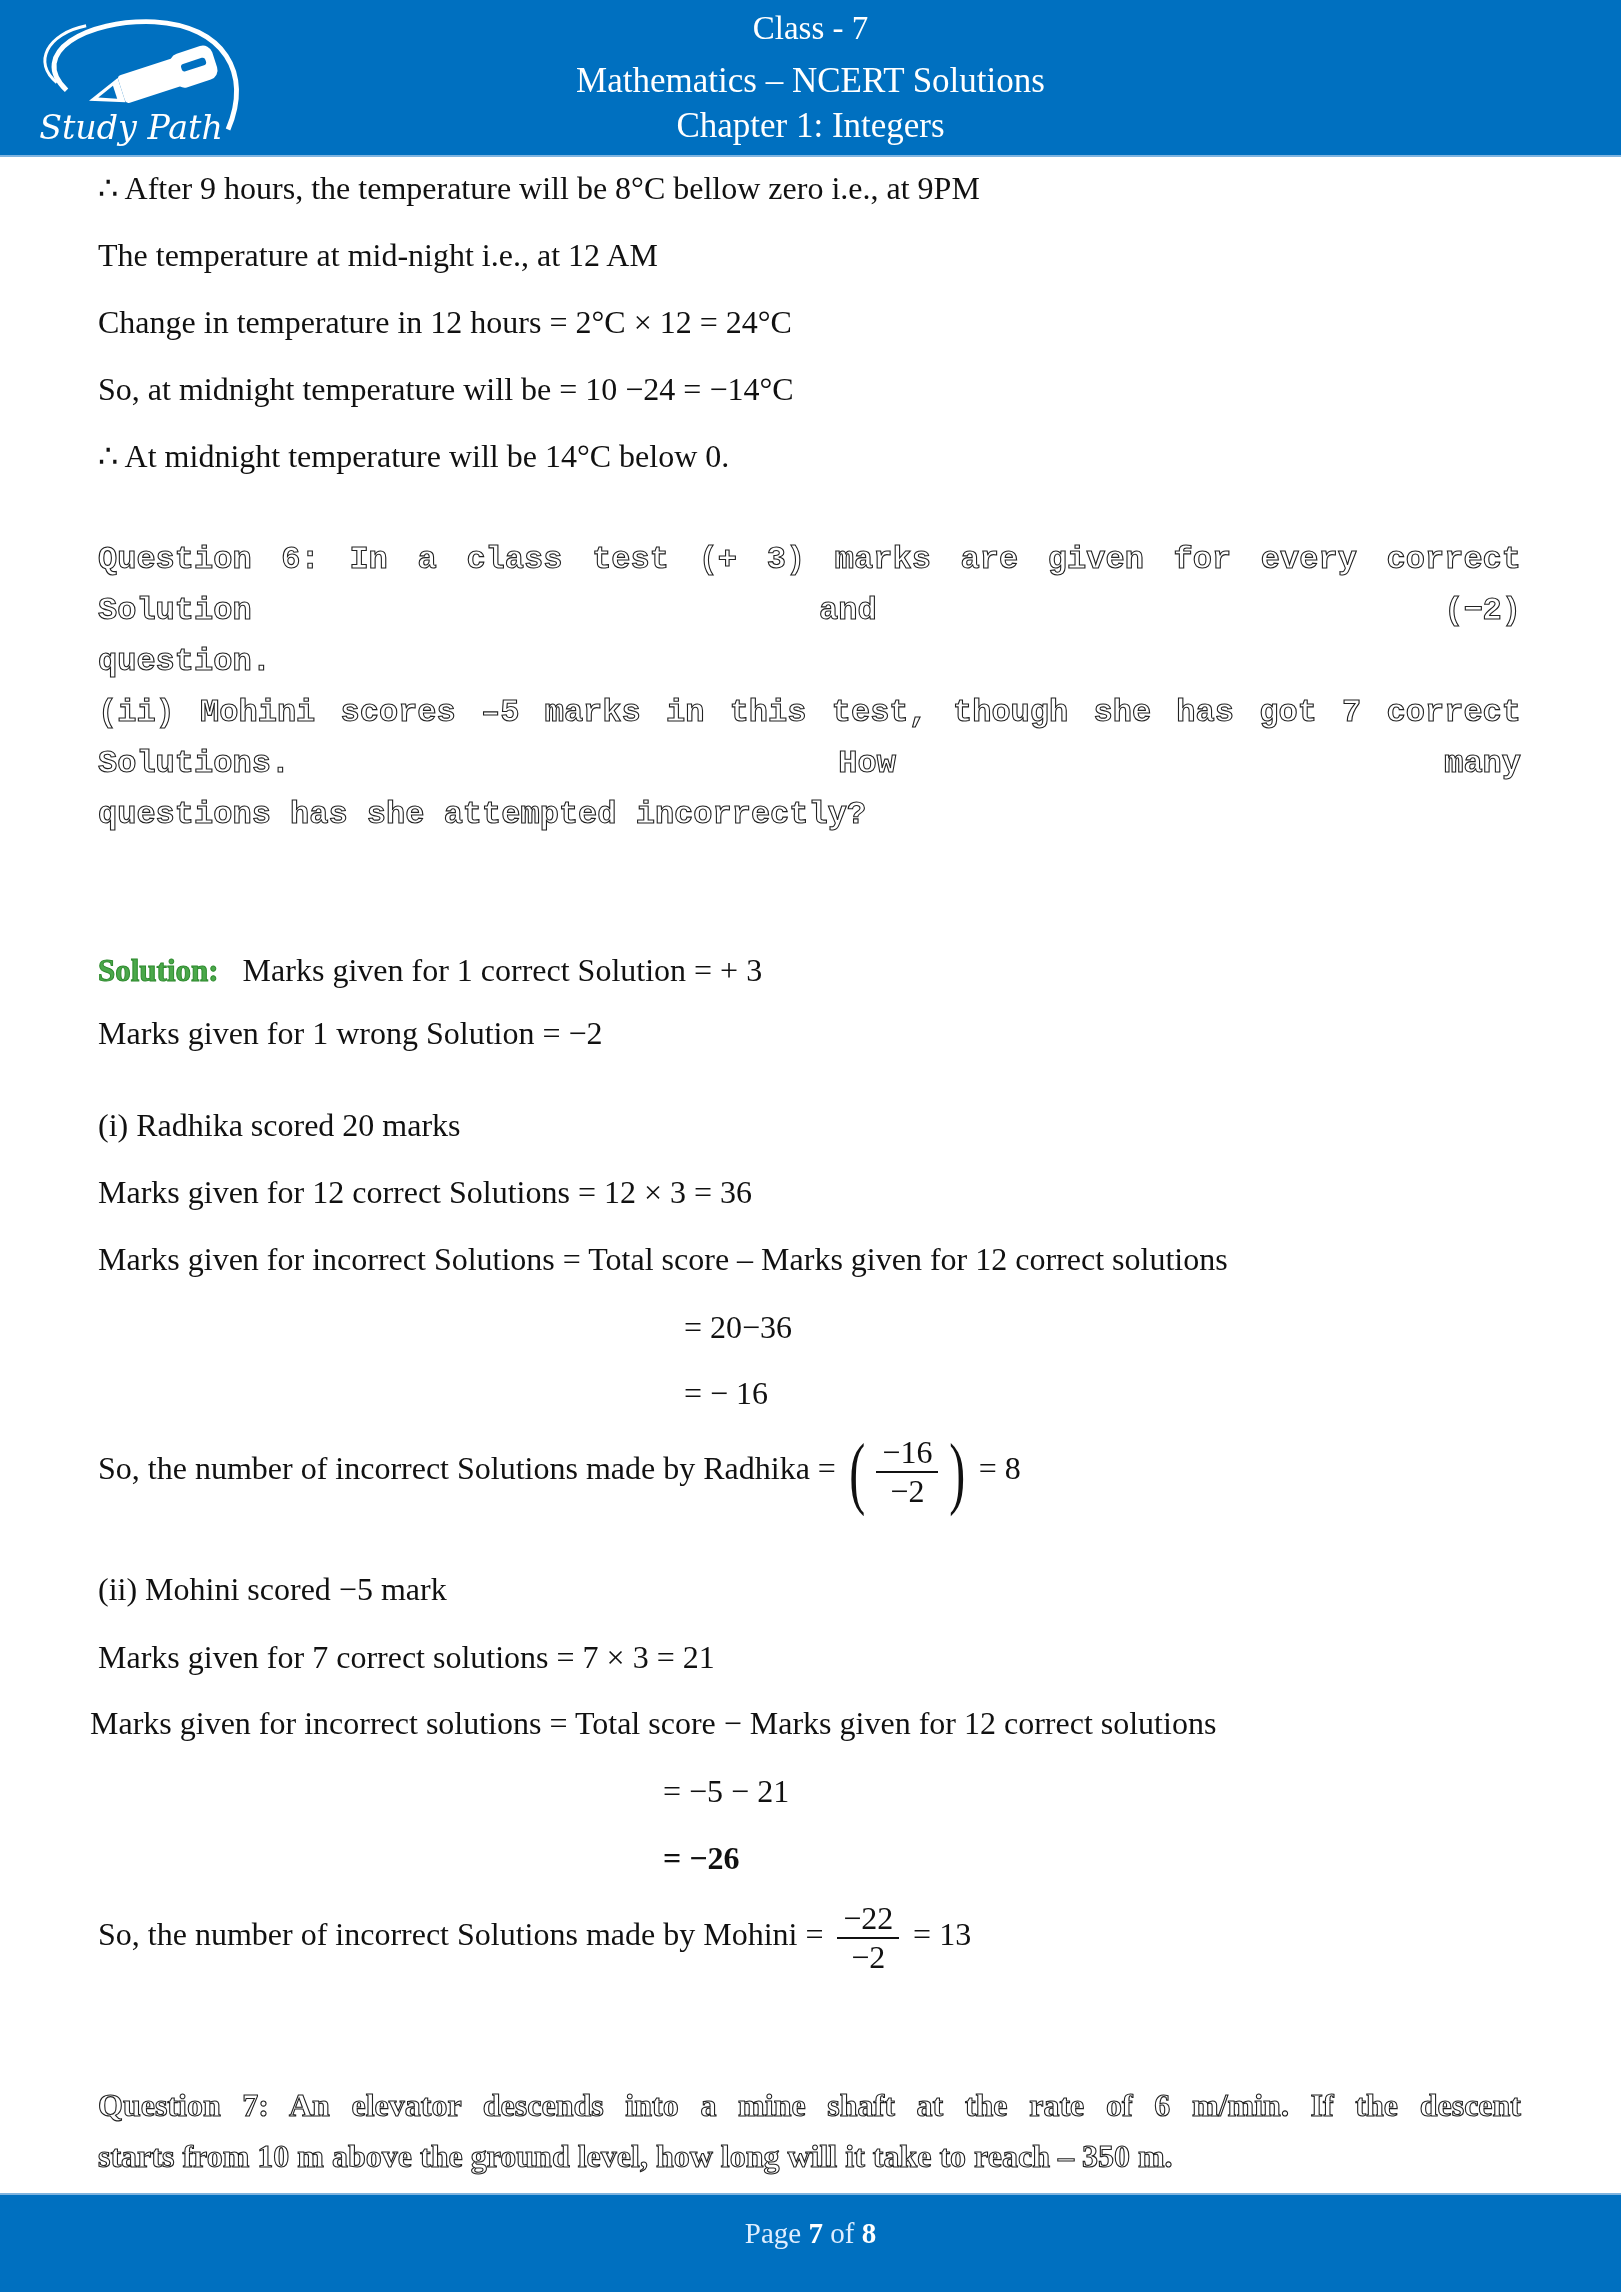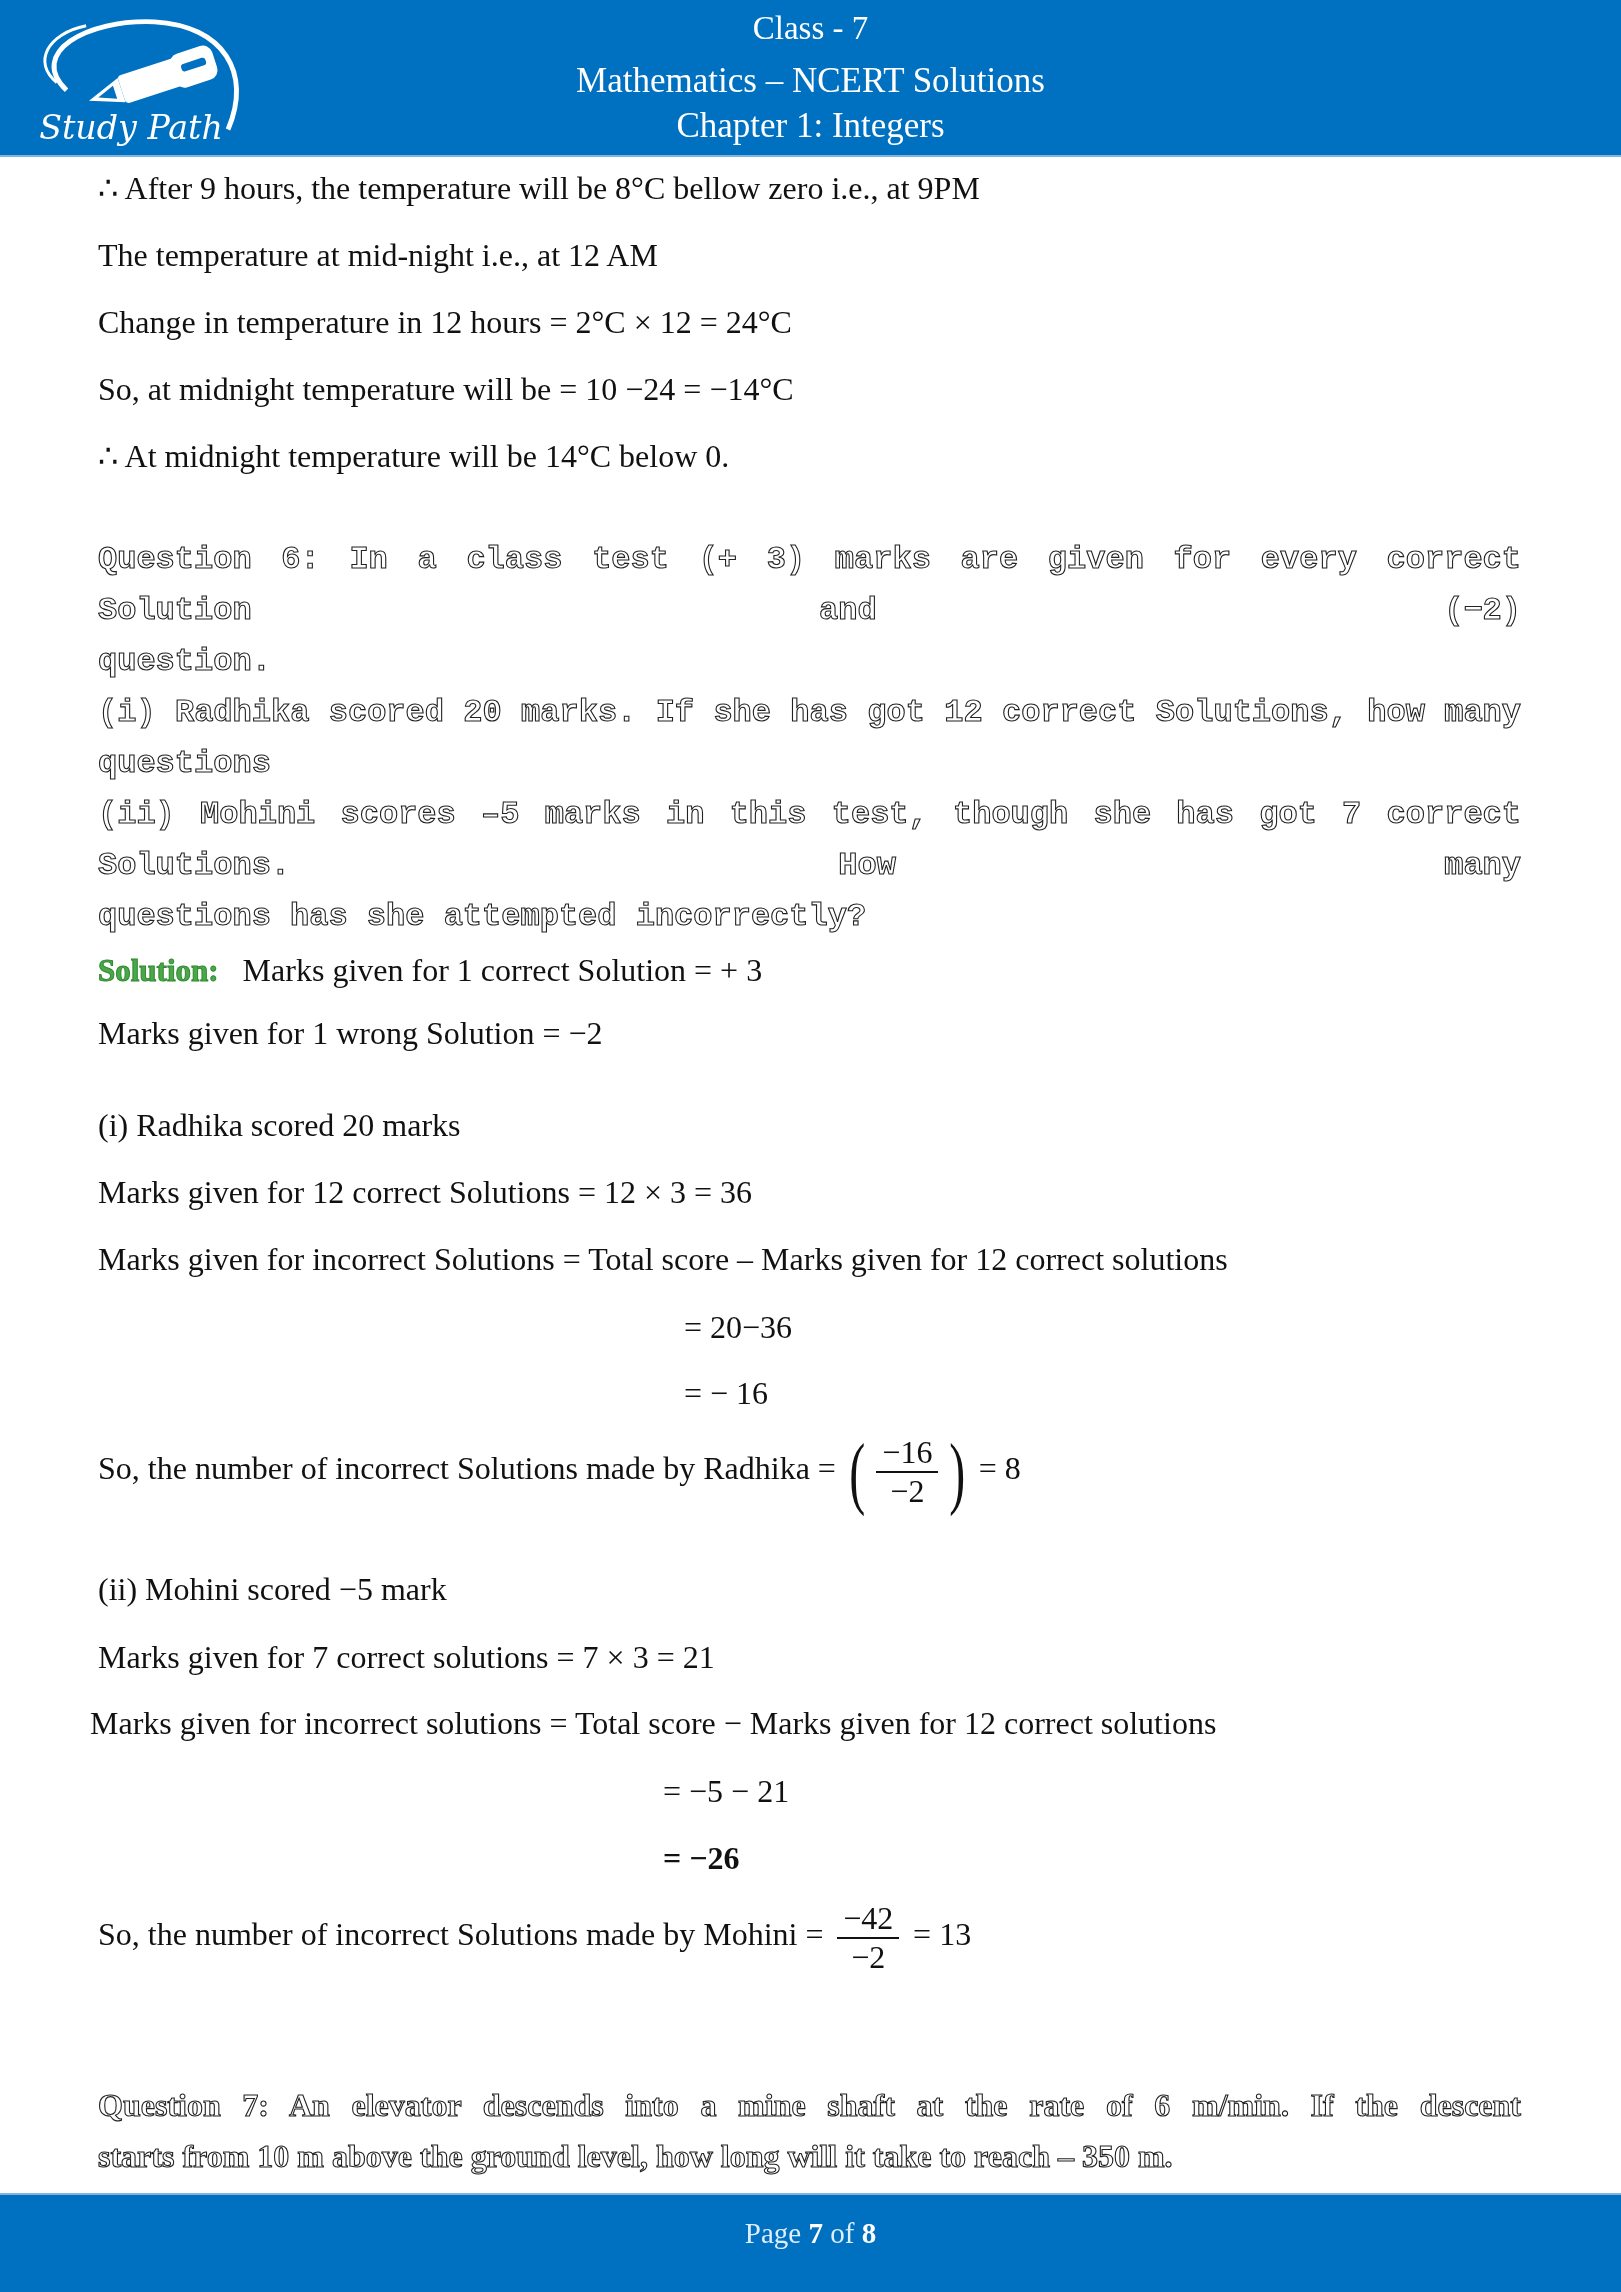--- a/index.html
+++ b/index.html
@@ -75,21 +75,20 @@
   <div class="line" style="top:169px;">∴ After 9 hours, the temperature will be 8°C bellow zero i.e., at 9PM</div>
   <div class="line" style="top:236px;">The temperature at mid-night i.e., at 12 AM</div>
   <div class="line" style="top:303px;">Change in temperature in 12 hours = 2°C × 12 = 24°C</div>
   <div class="line" style="top:370px;">So, at midnight temperature will be = 10 −24 = −14°C</div>
   <div class="line" style="top:437px;">∴ At midnight temperature will be 14°C below 0.</div>
 </div>
 
 <div class="q" style="top:534px;font-family:Liberation Mono, monospace;">
   <p class="just">Question 6: In a class test (+ 3) marks are given for every correct Solution and (−2)</p>
   <p>question.</p>
-  <p class="just">(i) Radhika scored 20 marks. If she has got 12 correct Solutions, how many questions</p>
   <p class="just">(ii) Mohini scores –5 marks in this test, though she has got 7 correct Solutions. How many</p>
   <p>questions has she attempted incorrectly?</p>
 </div>
 
 <div>
   <div class="line" style="top:951px;">
     <span class="sol-label sol-label-fill">Solution:</span>
     <span>&nbsp;</span>
     <span>Marks given for 1 correct Solution = + 3</span>
   </div>
@@ -106,21 +105,21 @@
     <span>=  8</span>
   </div>
 
   <div class="line" style="top:1570px;">(ii) Mohini scored −5 mark</div>
   <div class="line" style="top:1638px;">Marks given for 7 correct solutions = 7 × 3 = 21</div>
   <div class="line" style="top:1704px; left:90px;">Marks given for incorrect solutions = Total score − Marks given for 12 correct solutions</div>
   <div class="line" style="top:1772px; left:663px;">= −5 − 21</div>
   <div class="line" style="top:1839px; left:663px;font-weight:bold;">= −26</div>
   <div class="line" style="top:1892px; line-height:84px;">
     <span>So, the number of incorrect Solutions made by Mohini =</span>
-    <span class="frac"><span class="n">−42</span><span class="bar"></span><span class="d">−2</span></span>
+    <span class="frac"><span class="n">−22</span><span class="bar"></span><span class="d">−2</span></span>
     <span>= 13</span>
   </div>
 </div>
 
 <div class="q" style="top:2080px;">
   <p class="just">Question 7: An elevator descends into a mine shaft at the rate of 6 m/min. If the descent</p>
   <p>starts from 10 m above the ground level, how long will it take to reach – 350 m.</p>
 </div>
 
 <div class="footer">

